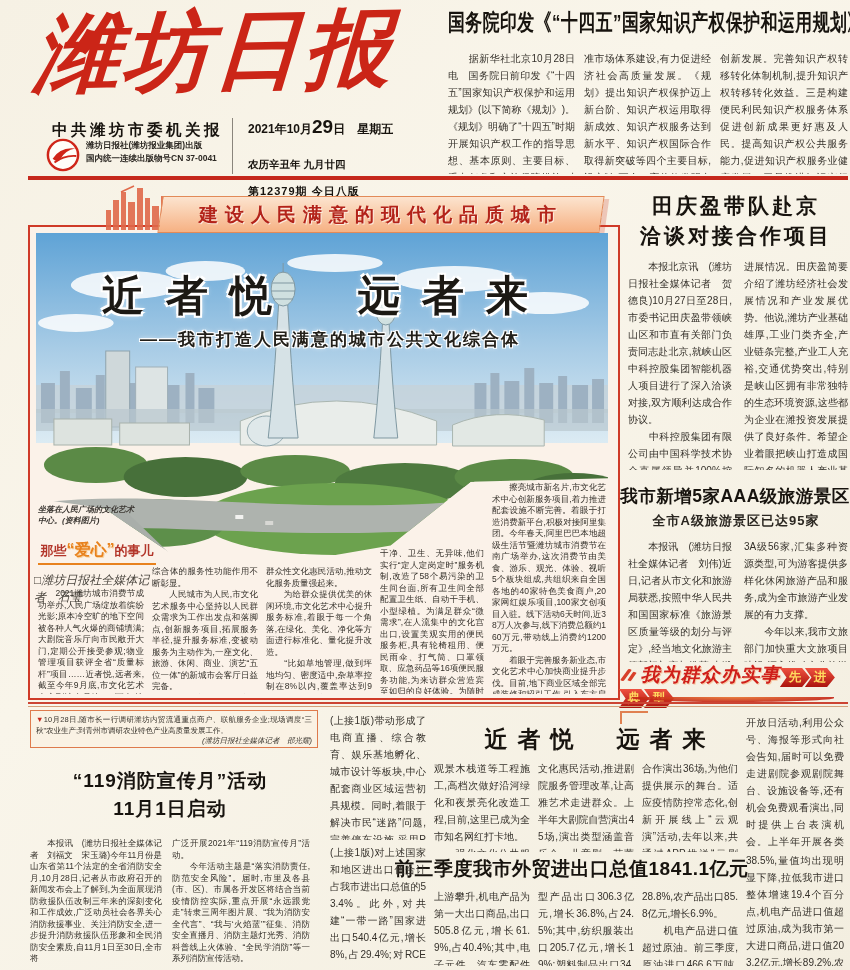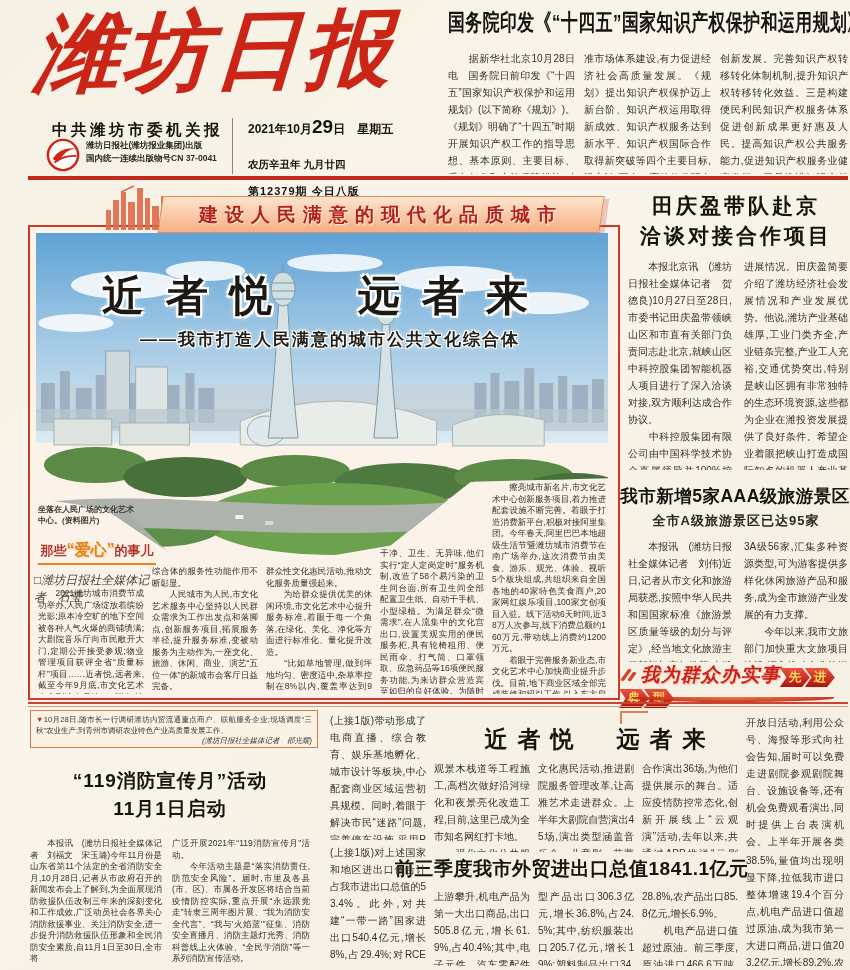--- a/index.html
+++ b/index.html
@@ -214,21 +214,21 @@
           <rect x="460" y="262" width="8" height="4" fill="#c24c3a"></rect>
         <rect x="60" y="292" width="9" height="4" fill="#f2f2f0"></rect>
           <rect x="510" y="258" width="8" height="4" fill="#e8e8e4"></rect>
       </g>
     </svg>
   </div>
 
   <div class="abs photo-head" style="left:96px;top:268px;width:460px;">近者悦　远者来</div>
   <div class="abs photo-sub" style="left:120px;top:328px;width:420px;">——我市打造人民满意的城市公共文化综合体</div>
 
-  <div class="abs caption" style="left:38px;top:504px;width:96px;">坐落在人民广场的文化艺术中心。(资料图片)</div>
+  <div class="abs caption" style="left:38px;top:504px;width:96px;font-style:italic;">坐落在人民广场的文化艺术中心。(资料图片)</div>
 
   <div class="abs" style="left:38px;top:540px;width:118px;text-align:center;">
     <span class="heart-pre">那些</span><span class="heart-word">“爱心”</span><span class="heart-post">的事儿</span>
     <div style="height:2px;background:#e8821e;margin-top:2px;"></div>
   </div>
   <div class="abs byline" style="left:34px;top:572px;width:126px;">□潍坊日报社全媒体记者　石莹</div>
 
   <div class="col col-9" style="left:38px;top:588px;width:106px;height:106px;">　　2021潍坊城市消费节成功举办,人民广场绽放着缤纷光影;原本冷空旷的地下空间被各种人气火爆的商铺填满;大剧院音乐厅向市民敞开大门,定期公开接受参观;物业管理项目获评全省“质量标杆”项目……近者悦,远者来,截至今年9月底,市文化艺术中心到访人员达250万人,比去年同期增长598%,城市公共文化</div>
   <div class="col col-9" style="left:152px;top:566px;width:106px;height:128px;">综合体的服务性功能作用不断彰显。
 　　人民城市为人民,市文化艺术服务中心坚持以人民群众需求为工作出发点和落脚点,创新服务项目,拓展服务半径,提升服务标准,变被动服务为主动作为,一座文化、旅游、休闲、商业、演艺“五位一体”的新城市会客厅日益完备。

